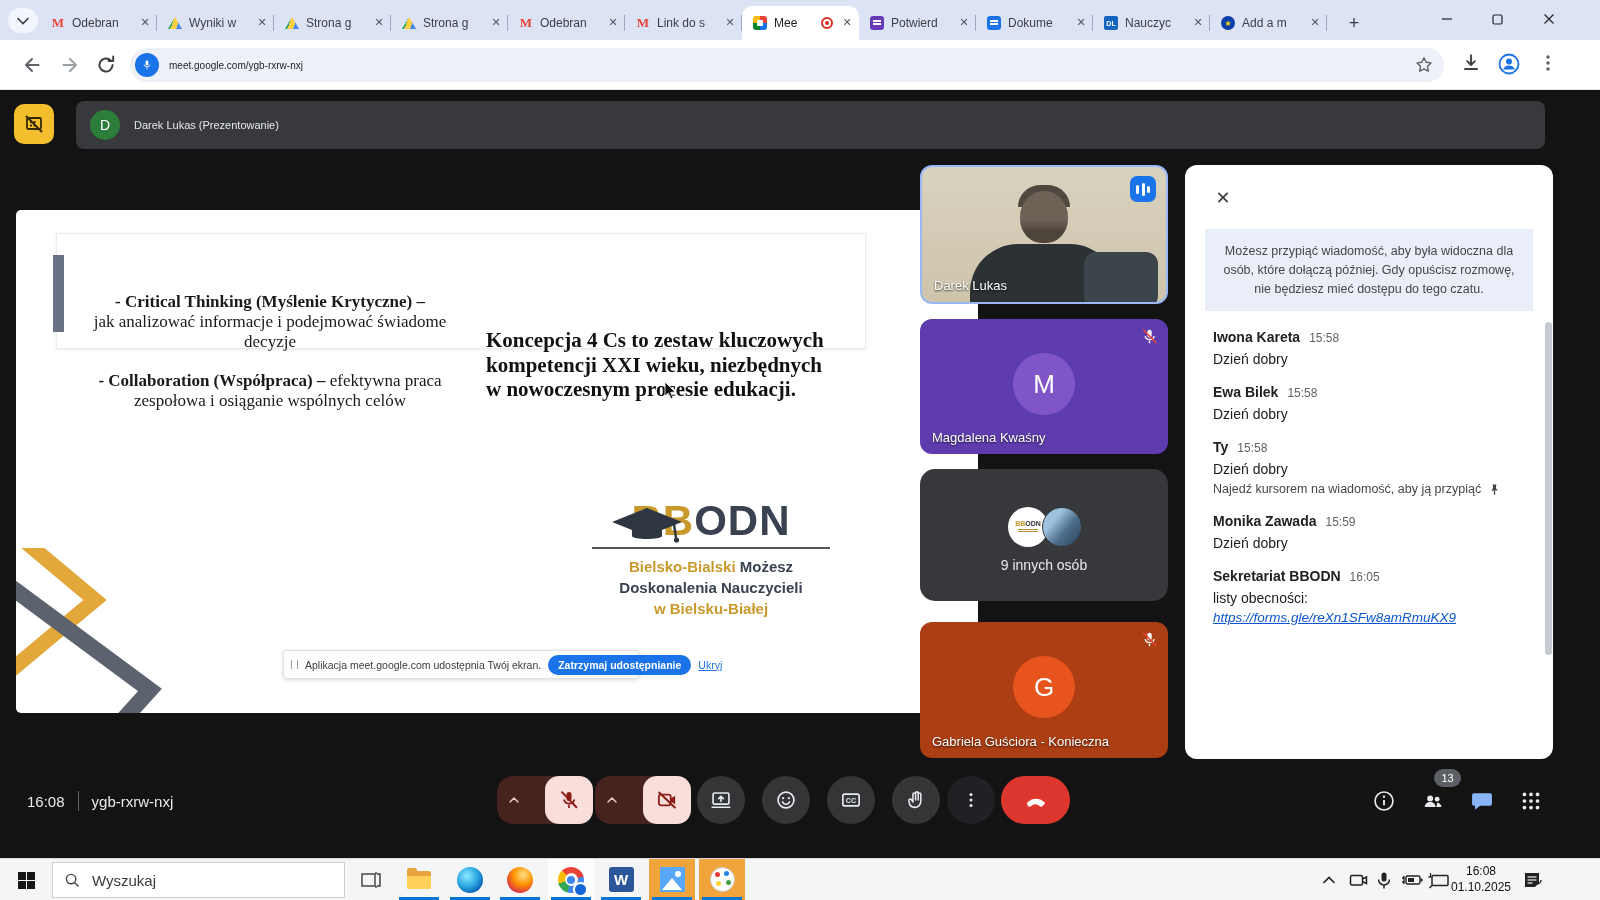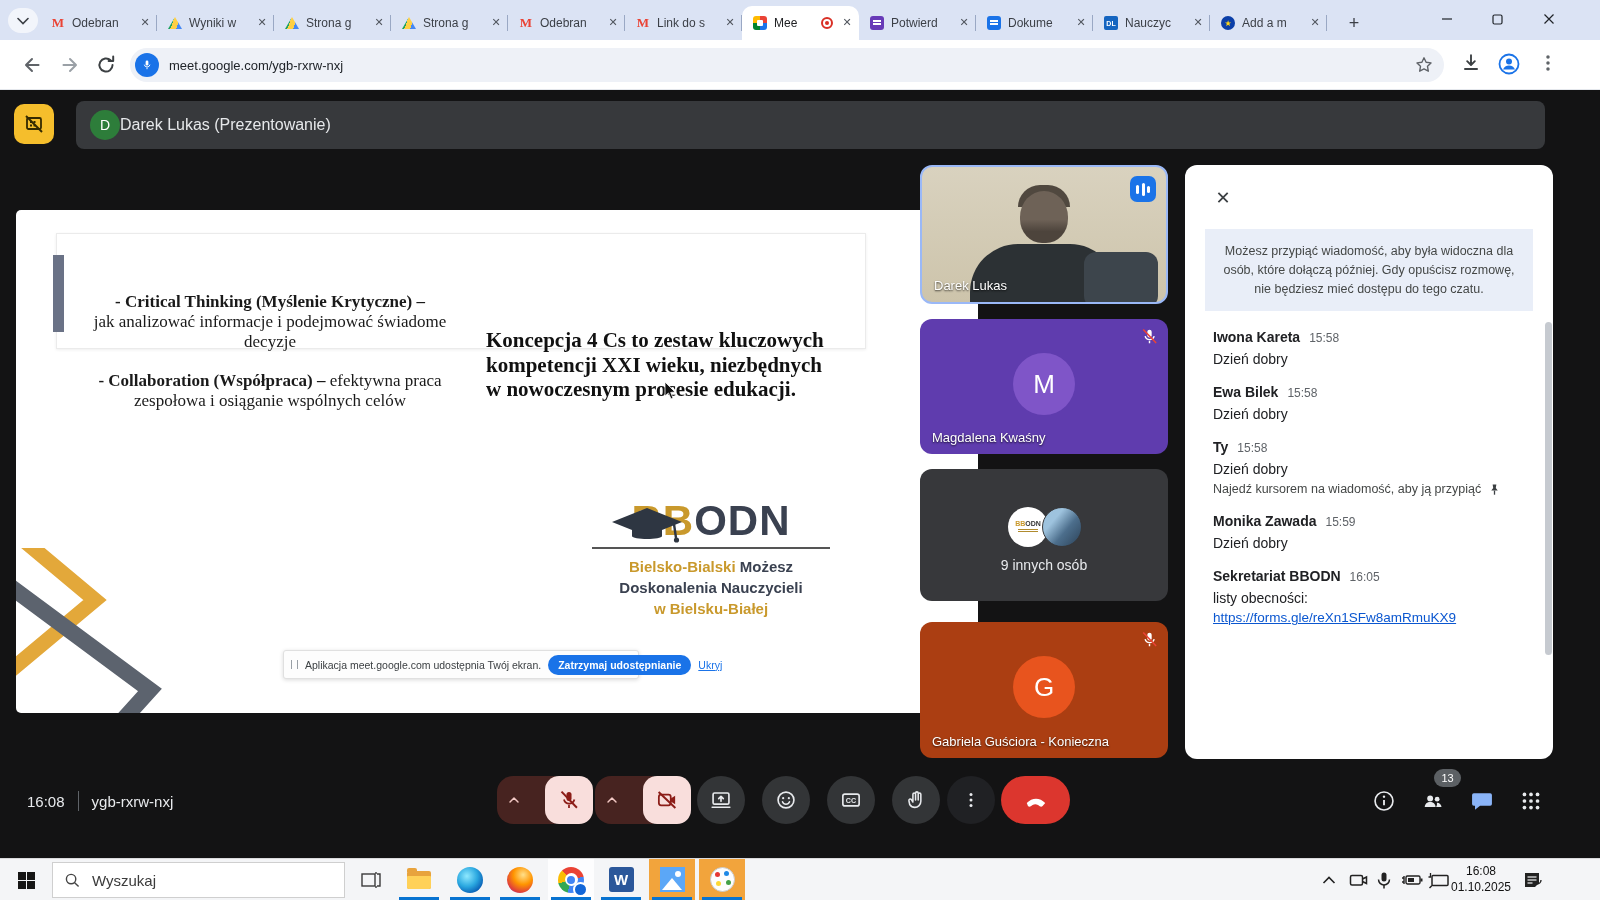--- a/index.html
+++ b/index.html
@@ -38,32 +38,32 @@
     display:flex;align-items:center;justify-content:center;font-size:18px;color:#3b3f46;}
   .winbtn{position:absolute;top:0;width:49px;height:38px;display:flex;align-items:center;justify-content:center;color:#1f2328;}
 
   
   .toolbar{position:absolute;left:0;top:40px;width:1600px;height:50px;background:#fff;border-bottom:1px solid #e4e7ec;}
   .navbtn{position:absolute;top:53px;width:24px;height:24px;}
   .urlbar{position:absolute;left:130px;top:48px;width:1314px;height:34px;border-radius:17px;background:#eef1f7;
     display:flex;align-items:center;}
   .micbadge{width:24px;height:24px;border-radius:50%;background:#1a73e8;margin-left:5px;
     display:flex;align-items:center;justify-content:center;flex:0 0 24px;}
-  .urltxt{font-size:13px;color:#21252a;margin-left:10px;}
+  .urltxt{font-size:10px;color:#21252a;margin-left:10px;}
   .starbtn{margin-left:auto;margin-right:10px;}
 
   
   .meetbg{position:absolute;left:0;top:90px;width:1600px;height:768px;background:#131314;}
   .yicon{position:absolute;left:14px;top:104px;width:40px;height:40px;border-radius:10px;background:#f5be2c;
     display:flex;align-items:center;justify-content:center;}
   .pbar{position:absolute;left:76px;top:101px;width:1469px;height:48px;border-radius:8px;background:#37393c;
     display:flex;align-items:center;padding:0 14px;}
   .pavatar{width:30px;height:30px;border-radius:50%;background:#2d7d3a;color:#fff;font-size:14px;
     display:flex;align-items:center;justify-content:center;}
-  .pname{color:#e6e8ea;font-size:16px;}
+  .pname{color:#e6e8ea;font-size:11px;margin-left:14px;}
 
   
   .slide{position:absolute;left:16px;top:210px;width:962px;height:503px;background:#fff;border-radius:5px;overflow:hidden;}
   .sbox{position:absolute;left:40px;top:23px;width:810px;height:116px;background:#fff;border:1px solid #ebebeb;
     box-shadow:0 1px 3px rgba(0,0,0,.07);}
   .saccent{position:absolute;left:37px;top:45px;width:11px;height:77px;background:#6a7286;}
   .bullets{position:absolute;left:58px;top:82px;width:392px;text-align:center;
     font-family:"Liberation Serif",serif;font-size:17px;line-height:1.18;color:#1a1a1a;}
   .bullets p{margin:0 0 19px;}
   .sheading{position:absolute;left:470px;top:118px;width:348px;font-family:"Liberation Serif",serif;
@@ -90,21 +90,21 @@
   .t1{top:165px;height:139px;border:2px solid #9ab8f7;background:linear-gradient(#d9d2bf,#cdc4ab);}
   .head{position:absolute;left:50%;top:24px;margin-left:-24px;width:48px;height:52px;border-radius:50% 50% 46% 46%;
     background:linear-gradient(#6e6257 55%,#4d443c 78%);}
   .hair{position:absolute;left:50%;top:18px;margin-left:-26px;width:52px;height:22px;border-radius:26px 26px 0 0;background:#50483f;}
   .torso{position:absolute;left:50%;bottom:-14px;margin-left:-74px;width:148px;height:72px;border-radius:48px 48px 0 0;background:#2c3134;}
   .chair{position:absolute;right:8px;bottom:-6px;width:74px;height:56px;border-radius:12px;background:#3d454c;}
   .eqbadge{position:absolute;right:10px;top:9px;width:26px;height:26px;border-radius:7px;background:#1a73e8;
     display:flex;align-items:center;justify-content:center;gap:2.5px;}
   .eqbadge i{width:3px;background:#fff;border-radius:2px;}
   .t2{top:319px;height:135px;background:#5f3cae;}
-  .t3{top:469px;height:132px;background:#37383b;}
+  .t3{top:469px;height:132px;background:#37383b;border-radius:15px;}
   .t4{top:622px;height:136px;background:#ab3e12;}
   .bigav{position:absolute;left:50%;top:34px;margin-left:-31px;width:62px;height:62px;border-radius:50%;
     color:#fff;font-size:26px;display:flex;align-items:center;justify-content:center;}
   .t2 .bigav{background:#7f55c8;}
   .t4 .bigav{background:#e8541e;}
   .duo{position:absolute;left:50%;top:38px;margin-left:-36px;width:76px;height:40px;}
   .duo .c1{position:absolute;left:0;top:0;width:40px;height:40px;border-radius:50%;background:#fff;
     display:flex;flex-direction:column;align-items:center;justify-content:center;}
   .duo .c1 .mini{font-size:7px;font-weight:bold;line-height:1;}
   .duo .c1 .minilines{width:20px;height:5px;margin-top:1.5px;
@@ -120,21 +120,21 @@
   .chat-title{flex:1;font-size:18px;color:#1f1f1f;}
   .chat-x{font-size:18px;color:#3c4043;width:24px;text-align:center;}
   .notice{margin:12px 20px 16px;background:#e9eef8;border-radius:0;padding:13px 14px;
     font-size:12.5px;line-height:1.5;color:#444746;text-align:center;}
   .msgs{flex:1;padding:2px 28px 0;font-size:14px;color:#202124;overflow:hidden;}
   .msg{margin-bottom:17px;}
   .author{font-weight:bold;font-size:14px;}
   .mtime{color:#5f6368;font-size:12px;margin-left:9px;}
   .mtext{margin-top:6px;}
   .hintrow{margin-top:5px;font-size:12.5px;color:#444746;display:flex;align-items:center;gap:7px;}
-  .mlink{display:block;margin-top:4px;color:#0b57d0;text-decoration:underline;font-size:13.5px;word-break:break-all;}
+  .mlink{display:block;margin-top:4px;color:#0b57d0;text-decoration:underline;font-size:13.5px;word-break:break-all;font-style:italic;}
   .chat-input{margin:auto 20px 20px;height:40px;border:1px solid #747775;border-radius:20px;
     display:flex;align-items:center;padding:0 10px 0 16px;}
   .chat-input input{border:0;outline:0;background:none;flex:1;font-size:14.5px;color:#202124;font-family:inherit;}
   .chat-input input::placeholder{color:#5f6368;}
   .chatscroll{position:absolute;right:1px;top:157px;width:7px;height:333px;border-radius:4px;background:#c6cad0;}
 
   
   .bbtime{position:absolute;left:27px;top:791px;color:#e8eaed;font-size:15px;display:flex;align-items:center;gap:13px;}
   .bbdiv{width:1px;height:20px;background:#5f6368;}
   .ctlgrp{position:absolute;top:776px;width:96px;height:48px;}

